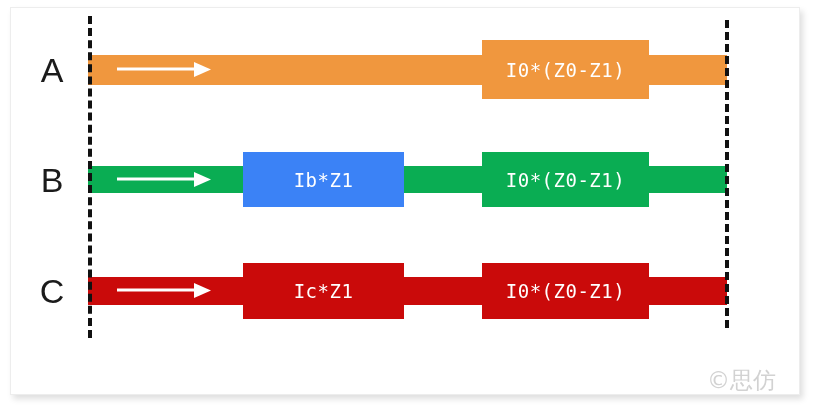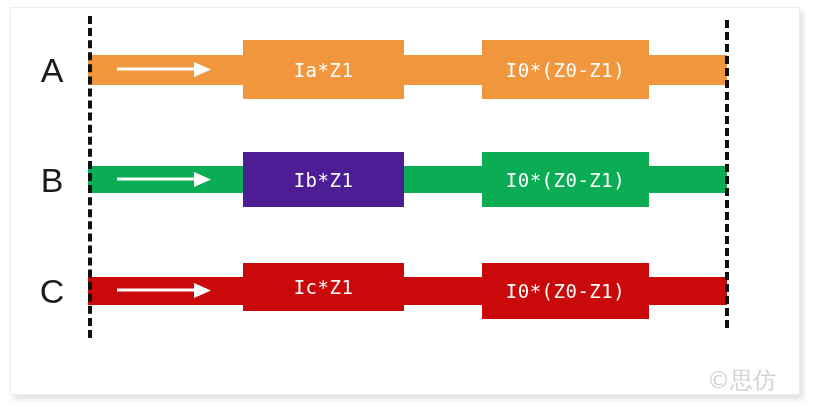--- a/index.html
+++ b/index.html
@@ -101,55 +101,52 @@
 <body>
 
 <div id="screen">
 
   <div class="frame"></div>
 
   <div class="canvas">
 
     <div class="bar" style="top:55px; height:30px; background:#f0973e;"></div>
 
-    <div class="block" style="left:243px; top:40px; width:161px; height:59px; background:#f0973e;">
-      <span>Ia*Z1</span>
-    </div>
 
     <div class="block" style="left:482px; top:40px; width:167px; height:59px; background:#f0973e;">
       <span>I0*(Z0-Z1)</span>
     </div>
 
     <svg class="arrow" style="left:116px; top:58px;" width="96" height="24" viewBox="0 0 96 24">
       <line x1="1" y1="11" x2="80" y2="11" stroke="#ffffff" stroke-width="3"></line>
       <polygon points="78,4 95,11.5 78,19" fill="#ffffff"></polygon>
     </svg>
 
     <div class="row-label" style="top:53px;">A</div>
 
     <div class="bar" style="top:166px; height:27px; background:#0aad53;"></div>
 
-    <div class="block" style="left:243px; top:152px; width:161px; height:55px; background:#4c1d95;">
+    <div class="block" style="left:243px; top:152px; width:161px; height:55px; background:#3b82f6;">
       <span>Ib*Z1</span>
     </div>
 
     <div class="block" style="left:482px; top:152px; width:167px; height:55px; background:#0aad53;">
       <span>I0*(Z0-Z1)</span>
     </div>
 
     <svg class="arrow" style="left:116px; top:168px;" width="96" height="24" viewBox="0 0 96 24">
       <line x1="1" y1="11" x2="80" y2="11" stroke="#ffffff" stroke-width="3"></line>
       <polygon points="78,4 95,11.5 78,19" fill="#ffffff"></polygon>
     </svg>
 
     <div class="row-label" style="top:163px;">B</div>
 
     <div class="bar" style="top:277px; height:28px; background:#ca0a0a;"></div>
 
-    <div class="block" style="left:243px; top:263px; width:161px; height:48px; background:#ca0a0a;">
+    <div class="block" style="left:243px; top:263px; width:161px; height:56px; background:#ca0a0a;">
       <span>Ic*Z1</span>
     </div>
 
     <div class="block" style="left:482px; top:263px; width:167px; height:56px; background:#ca0a0a;">
       <span>I0*(Z0-Z1)</span>
     </div>
 
     <svg class="arrow" style="left:116px; top:279px;" width="96" height="24" viewBox="0 0 96 24">
       <line x1="1" y1="11" x2="80" y2="11" stroke="#ffffff" stroke-width="3"></line>
       <polygon points="78,4 95,11.5 78,19" fill="#ffffff"></polygon>

